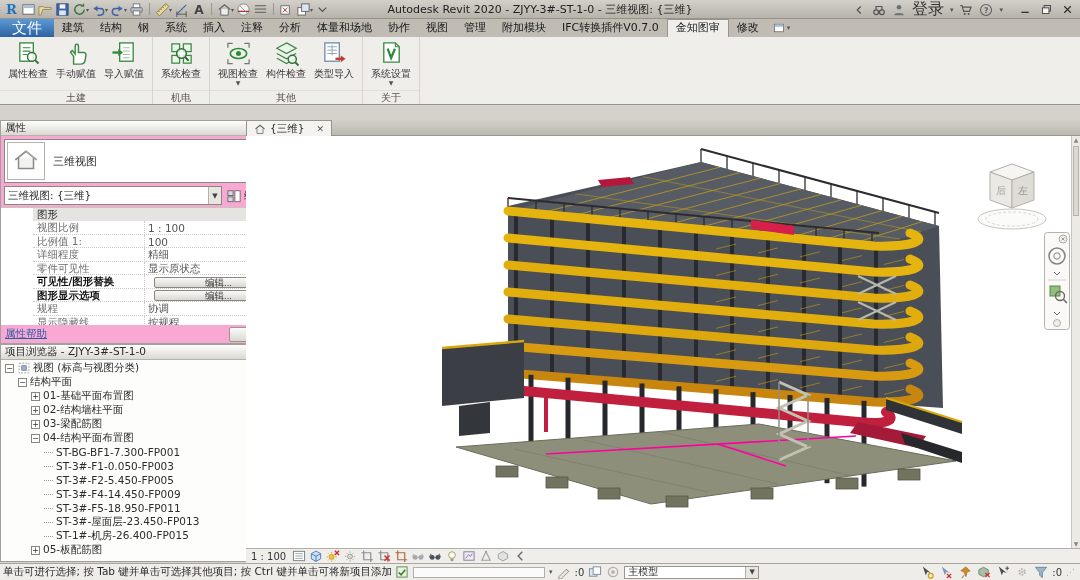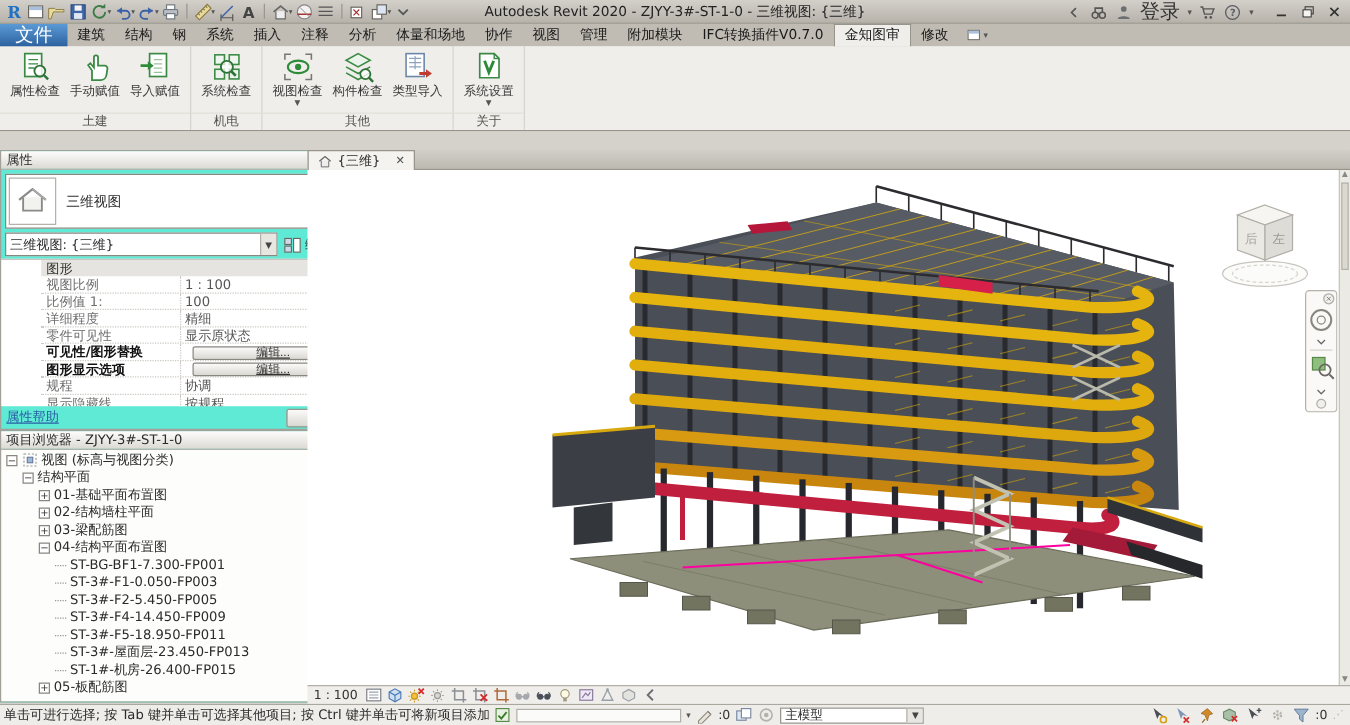--- a/index.html
+++ b/index.html
@@ -39,21 +39,21 @@
   .rbtns { flex:1; display:flex; align-items:flex-start; padding:2px 4px 0 4px; }
   .rbtn { width:48px; display:flex; flex-direction:column; align-items:center; }
   .rbtn .ic { width:27px; height:27px; margin-top:1px; }
   .rlabel { font-size:10px; color:#3a3a3a; line-height:11px; margin-top:1px; white-space:nowrap; }
   .rarrow { font-size:6px; color:#555; line-height:7px; }
   .plabel { height:14px; text-align:center; font-size:10px; color:#55524c; line-height:14px; border-top:1px solid #e2dfd9; }
 
   
   .appbody { position:relative; height:458px; background:#d5d2cb; }
 
-  .palette { position:absolute; left:0; width:292px; background:#5eead4; border:1px solid #a3a099; display:flex; flex-direction:column;justify-content:center; }
+  .palette { position:absolute; left:0; width:292px; background:#f9a8d4; border:1px solid #a3a099; display:flex; flex-direction:column;justify-content:center; }
   .pal-props { top:15px; height:224px; }
   .pal-brow { top:239px; height:218px; }
   .phead { height:15px; flex:none; background:linear-gradient(#fdfdfc,#dcd9d3); border-bottom:1px solid #b5b2ab; display:flex; align-items:center; justify-content:space-between; padding:0 4px; font-size:10.5px; }
   .pclose { font-size:10px; color:#444; line-height:10px; }
 
   .typesel { flex:none; margin:3px; height:44px; background:#fff; border:1px solid #8a8781; display:flex; align-items:center; }
   .typebox { width:38px; height:38px; border:1px solid #b5b2ab; margin:2px; flex:none; display:flex; align-items:center; justify-content:center; }
   .typebox .ic { width:30px; height:30px; }
   .typename { flex:1; padding-left:6px; font-size:11px; }
   .typearrow { width:14px; font-size:8px; color:#555; text-align:center; }
@@ -66,21 +66,21 @@
   .edittype .ic { width:14px; height:14px; }
 
   .pgrid { flex:1; position:relative; background:#fff; border-top:1px solid #c8c5bf; overflow:hidden; }
   .pgrid-in { margin-right:2px;padding-left:32px; }
   .psection { height:13px; background:#e6e4e0; display:flex; justify-content:space-between; align-items:center; padding:0 4px; font-size:10.5px; color:#333; }
   .psec-icons { font-size:8px; color:#777; }
   .prow { height:13.5px; display:grid; grid-template-columns:112px 1fr; border-bottom:1px dotted #cdcac4; font-size:10.5px; align-items:center; }
   .prow .pl { padding-left:4px; color:#6e6e6e; border-right:1px dotted #cdcac4; height:100%; display:flex; align-items:center; }
   .prow.boldrow .pl { color:#111; font-weight:bold; }
   .prow .pv { padding-left:3px; color:#555; }
-  .peditbtn { display:block; width:92%; height:11px; margin:0 auto; font-size:9.5px; line-height:9px; color:#333; background:linear-gradient(#fafaf9,#dbd8d2); border:1px solid #8a8781; border-radius:2px;text-decoration:underline; }
+  .peditbtn { display:block; width:92%; height:11px; margin:0 auto; font-size:9.5px; line-height:9px; color:#333; background:linear-gradient(#fafaf9,#dbd8d2); border:1px solid #8a8781; border-radius:2px; }
   .pscroll { position:absolute; right:0; top:0; bottom:0; width:10px; background:#f1f0ed; border-left:1px solid #c8c5bf; font-size:6px; color:#8a8781; text-align:center; }
   .pthumb { position:absolute; left:1px; right:1px; top:8px; height:26px; background:#e3e1dc; border:1px solid #b0ada6; font-size:6px; line-height:24px; color:#9a978f; }
   .psdown { position:absolute; bottom:1px; left:0; right:0; }
   .pfoot { flex:none; height:18px; display:flex; align-items:center; justify-content:space-between; padding:0 4px; }
   .plink { color:#2b5fa5; text-decoration:underline; font-size:10.5px; }
   .applybtn { width:58px; height:15px; font-size:10.5px; line-height:13px; color:#8a8781; background:linear-gradient(#fafaf9,#dbd8d2); border:1px solid #9a968e; border-radius:2px; }
 
   
   .tree { flex:1; background:#fdfdfc; overflow:hidden; position:relative; font-size:10.5px; padding-top:1px; }
   .tree-in { margin-right:10px; }
@@ -108,21 +108,21 @@
   .vcscale { color:#333; margin-right:3px; white-space:pre; }
   .vcbar .ic { width:14px; height:14px; }
 
   
   .statusbar { height:17px; background:#efede9; border-top:1px solid #aaa79f; display:flex; align-items:center; gap:4px; padding:0 3px; font-size:10.5px; color:#2b2b2b; }
   .sb-prompt { white-space:nowrap; overflow:hidden; max-width:388px; flex:none; }
   .statusbar .ic { width:14px; height:14px; flex:none; }
   .sb-field { width:132px; height:11px; background:#fbfbfa; border:1px solid #b2afa8; flex:none; }
   .sb-chev { font-size:7px; color:#555; flex:none; }
   .sb-count { font-size:10px; color:#333; flex:none; }
-  .sb-combo { width:115px; height:13px; background:#fff; border:1px solid #9a968e; display:flex; align-items:center; font-size:10px; flex:none; }
+  .sb-combo { width:135px; height:13px; background:#fff; border:1px solid #9a968e; display:flex; align-items:center; font-size:10px; flex:none; }
   .sb-combo .txt { flex:1; padding-left:3px; }
   .sb-spacer { flex:1; }
   .sb-grip { color:#b5b2ab; font-size:9px; padding-right:2px; }
 </style>
 </head>
 <body>
 
 <div class="app">
 
   <div class="titlebar">

